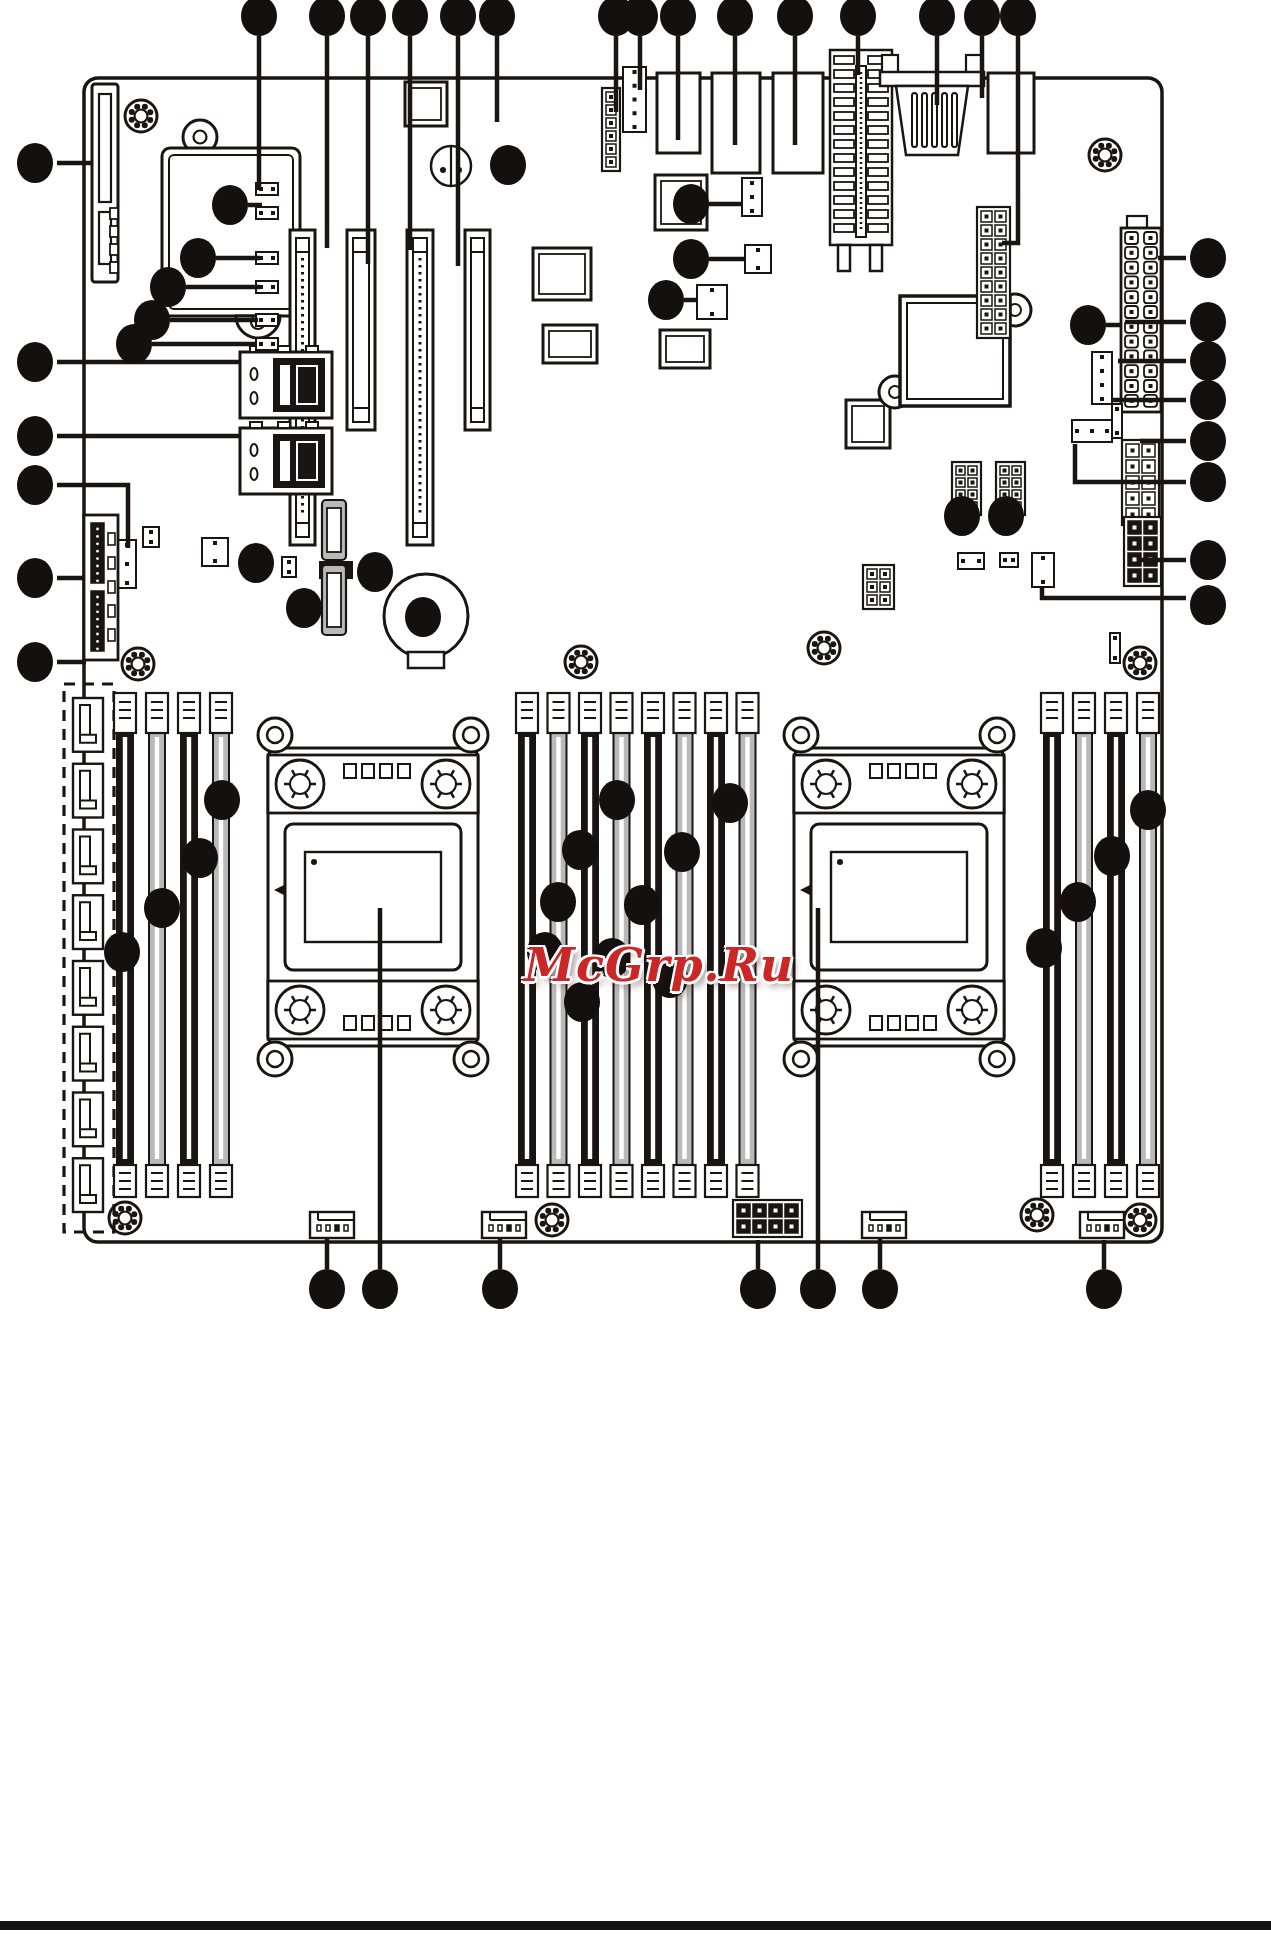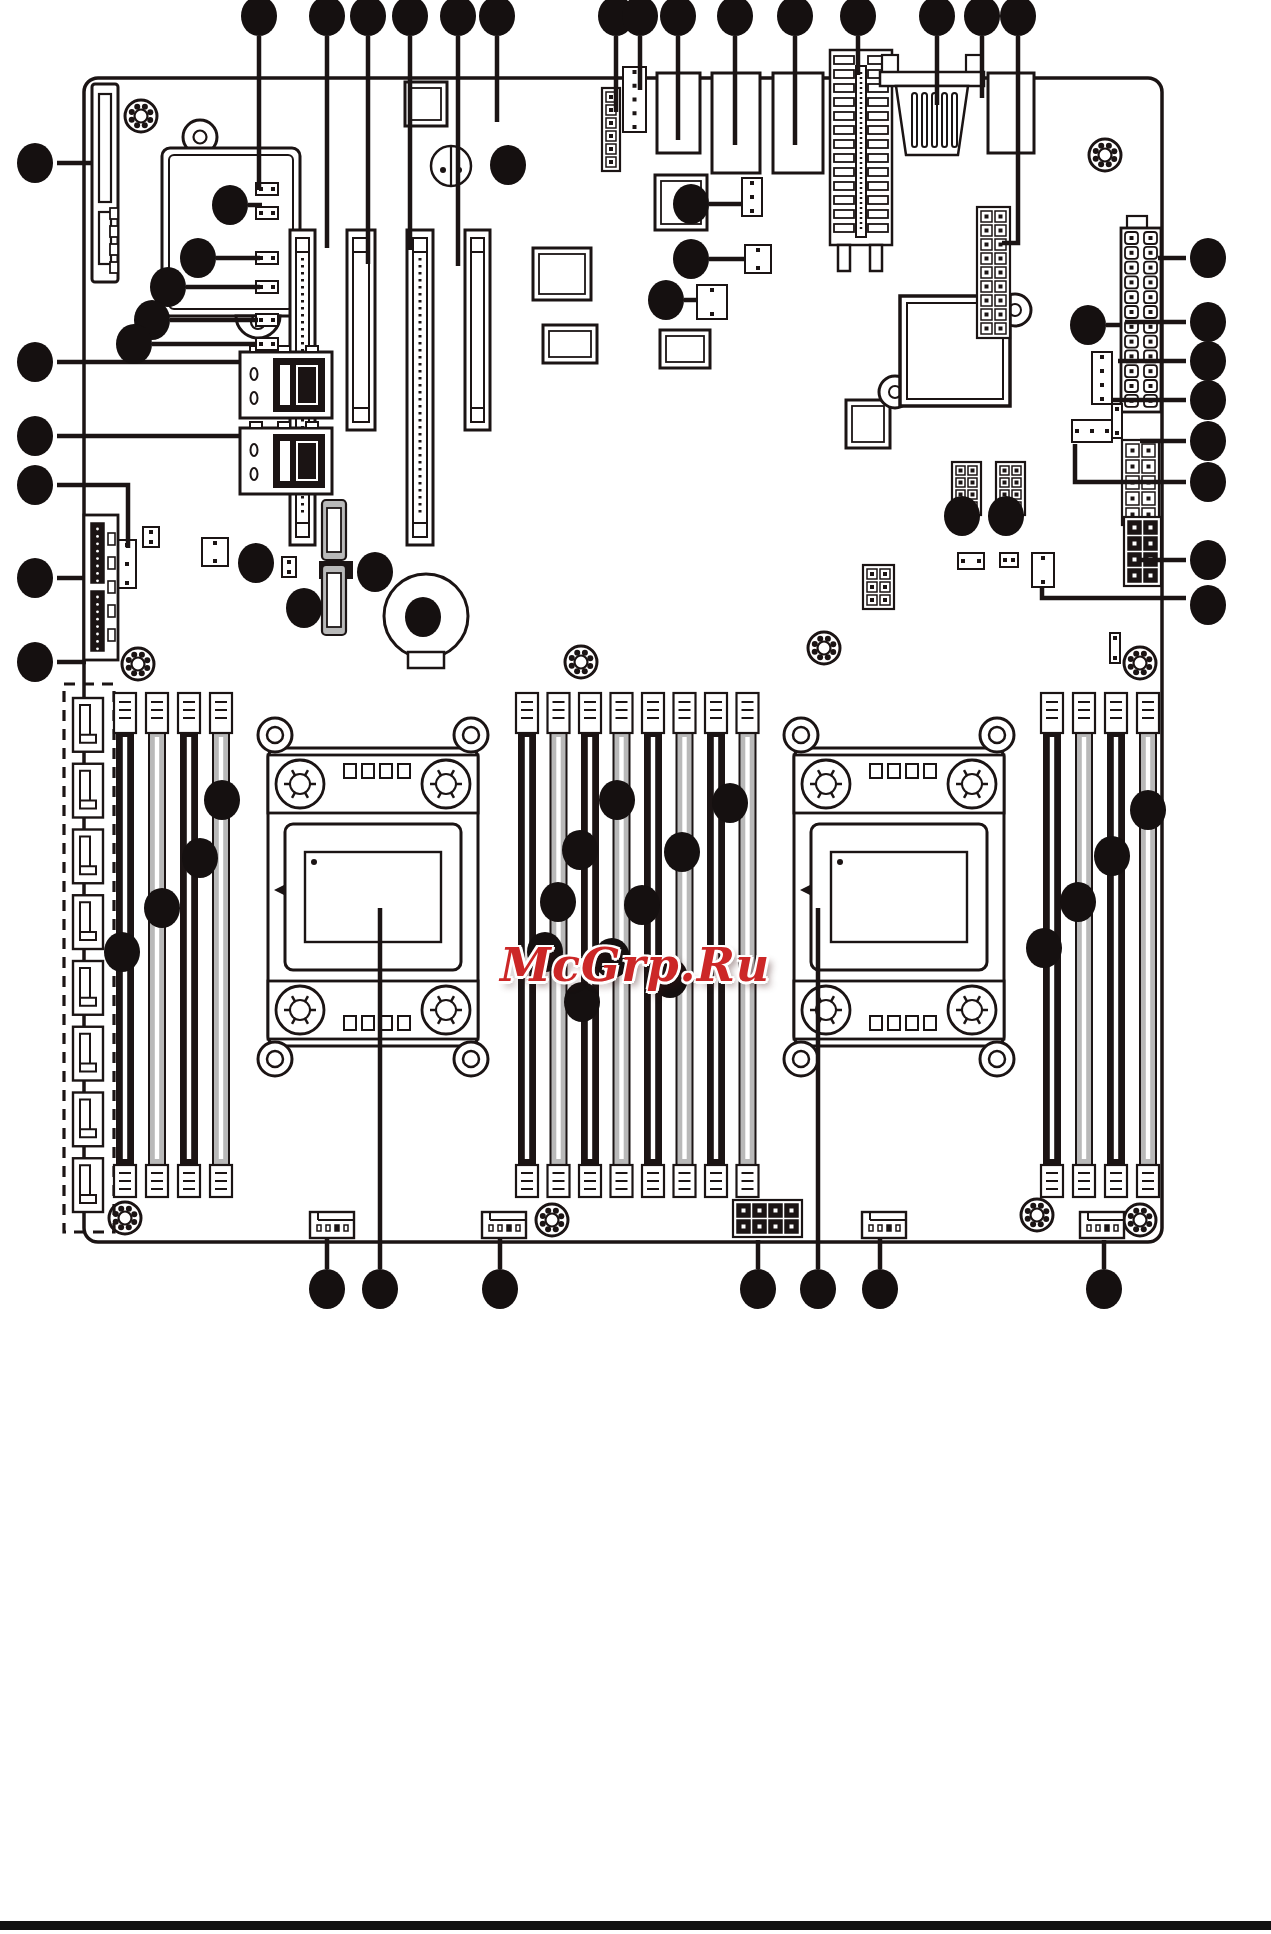--- a/index.html
+++ b/index.html
@@ -1,19 +1,19 @@
 <!DOCTYPE html>
 <html><head>
 <meta charset="utf-8">
 <style>
   html,body{margin:0;padding:0;background:#ffffff;}
   .page{position:relative;width:1271px;height:1934px;background:#ffffff;overflow:hidden;
         font-family:"DejaVu Sans",sans-serif;}
   #diagram{position:absolute;left:0;top:0;}
-  .watermark{position:absolute;left:500px;top:938px;width:290px;
+  .watermark{position:absolute;left:524px;top:938px;width:290px;
              font-family:"DejaVu Serif",serif;font-style:italic;font-weight:600;
              font-size:46px;letter-spacing:1px;white-space:nowrap;
              text-shadow:2px 2px 0 #ffffff,-2px -2px 0 #ffffff,2px -2px 0 #ffffff,
                          -2px 2px 0 #ffffff,0 3px 0 #ffffff,3px 0 0 #ffffff,
                          5px 5px 7px rgba(60,20,20,.45);
              z-index:5;}
   .footer-bar{position:absolute;left:0;top:1921px;width:1271px;height:9px;background:#121212;}
 </style>
 </head>
 <body>

